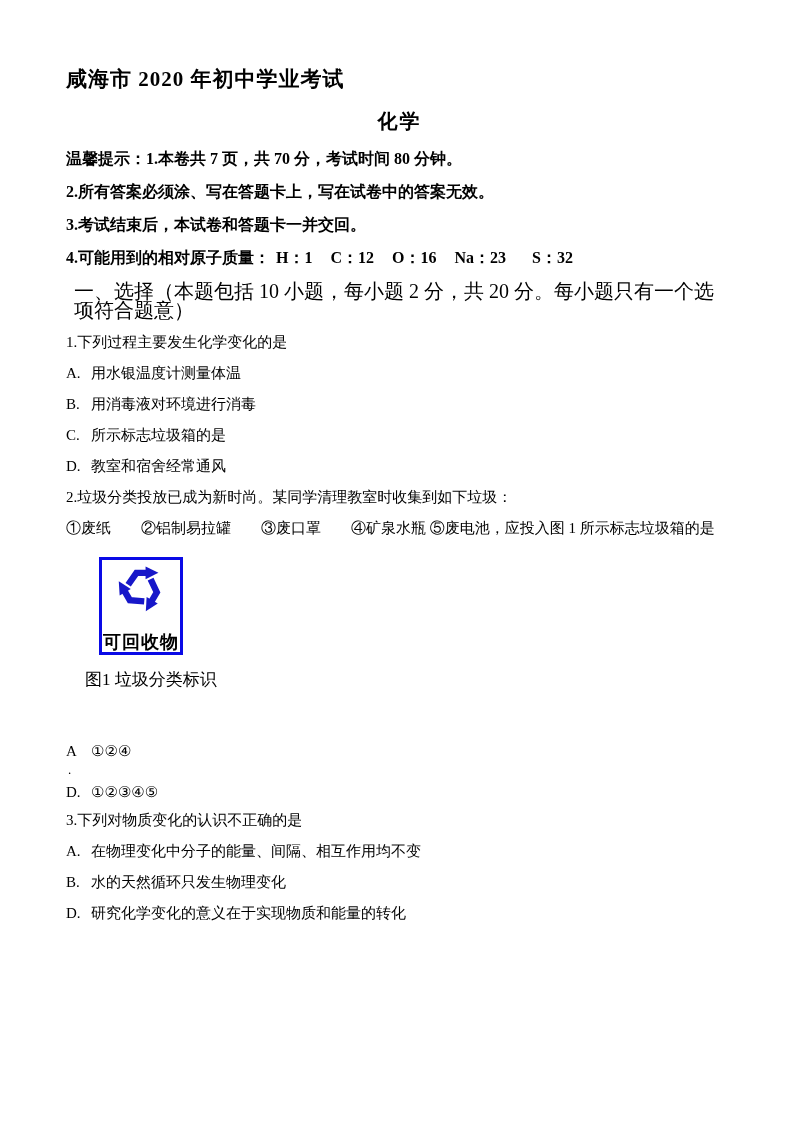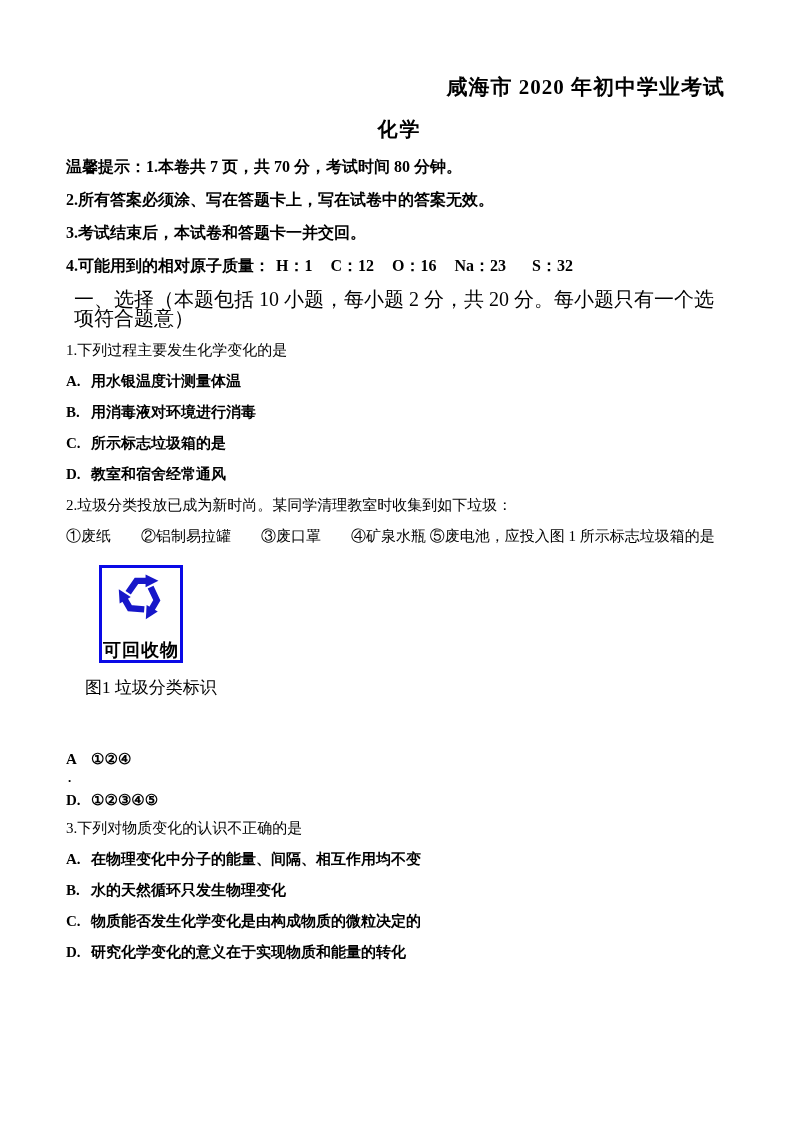--- a/index.html
+++ b/index.html
@@ -12,26 +12,26 @@
     width: 793px;
     height: 1122px;
     background: #ffffff;
     color: #000000;
     font-family: "Liberation Serif", "DejaVu Serif", serif;
     padding: 0 60px 0 66px;
     box-sizing: border-box;
     overflow: hidden;
   }
   .title {
-    margin: 8px;
+    margin: 0;
     padding-top: 67px;
     font-size: 21px;
     line-height: 25px;
     font-weight: 700;
-    text-align: right;
+    text-align: left;
     letter-spacing: 1px;
   }
   .subject {
     margin: 17px 0 0 0;
     font-size: 20px;
     line-height: 24px;
     font-weight: 700;
     text-align: center;
     letter-spacing: 2px;
   }
@@ -52,21 +52,21 @@
     font-size: 20px;
     line-height: 19px;
     font-weight: 400;
   }
   .qline, .opt, .items-line {
     margin: 0 0 14px 0;
     font-size: 15px;
     line-height: 17px;
     font-weight: 400;
   }
-  .opt { position: relative; font-weight: bold; }
+  .opt { position: relative; }
   .opt .opt-label { display: inline-block; min-width: 16px; margin-right: 9px; }
   .recycle-box {
     margin: 20px 0 0 33px;
     width: 78px;
     height: 92px;
     border: 3px solid #0a0ae6;
     background: #ffffff;
     display: flex;
     flex-direction: column;
     align-items: center;
@@ -139,16 +139,15 @@
   </div>
 
   <p class="caption">图1 垃圾分类标识</p>
 
   <p class="opt q2-a"><span class="opt-label">A</span><span>①②④</span><span class="stray-dot">.</span></p>
   <p class="opt q2-d"><span class="opt-label">D.</span><span>①②③④⑤</span></p>
 
   <p class="qline"><span>3.</span><span>下列对物质变化的认识不正确的是</span></p>
   <p class="opt"><span class="opt-label">A.</span><span>在物理变化中分子的能量、间隔、相互作用均不变</span></p>
   <p class="opt"><span class="opt-label">B.</span><span>水的天然循环只发生物理变化</span></p>
-  <p class="opt"><span class="opt-label">C.</span><span>物质能否发生化学变化是由构成物质的微粒决定的</span></p>
   <p class="opt"><span class="opt-label">D.</span><span>研究化学变化的意义在于实现物质和能量的转化</span></p>
 
 </div>
 
 </body></html>

